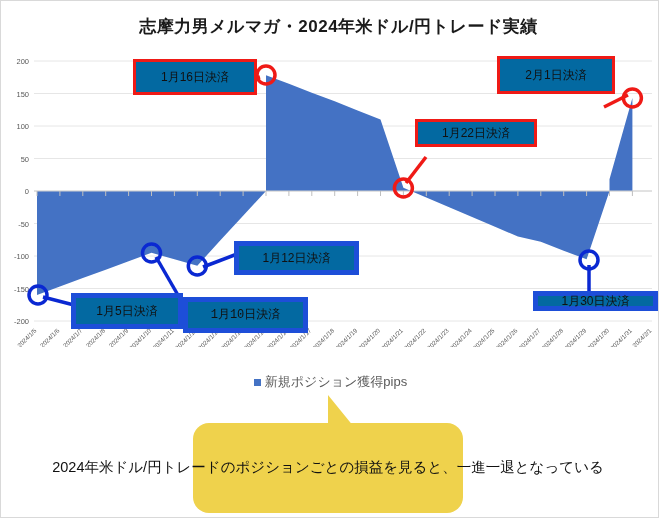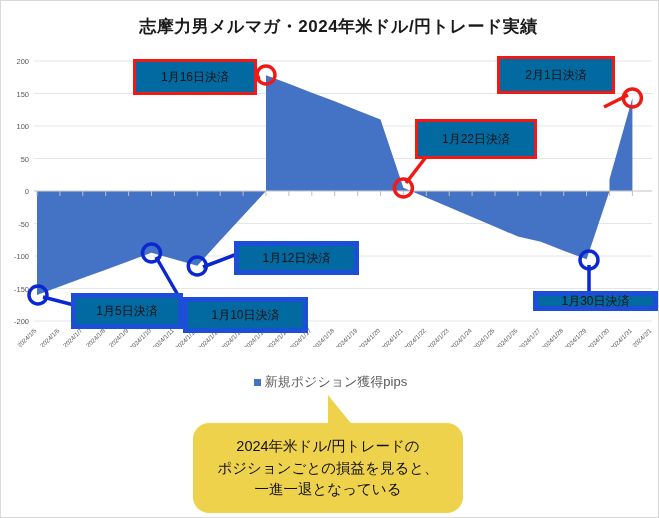--- a/index.html
+++ b/index.html
@@ -56,21 +56,21 @@
     font-size:12px;color:#111111;white-space:nowrap;
     box-sizing:border-box;
     line-height:1;
   }
   .callout.blue{border:5px solid #1d4ed8;}
   .callout.red{border:3px solid #ef1a16;}
   
   .bubble{
     position:absolute;left:192px;top:422px;width:270px;height:90px;
     background:#efd24c;border-radius:16px;
-    display:flex;flex-direction:column;align-items:center;justify-content:center;
+    display:flex;flex-direction:row;align-items:center;justify-content:center;
     box-sizing:border-box;padding:16px 8px;
   }
   .bubble .line{
     font-size:14.5px;color:#111111;line-height:1.45;white-space:nowrap;
   }
   .bubble-tail{
     position:absolute;left:327px;top:394px;
     width:0;height:0;
     border-left:0 solid transparent;
     border-right:26px solid transparent;
@@ -230,37 +230,37 @@
         <text class="xtick" transform="translate(651,284) rotate(-45)" text-anchor="end">2024/2/1</text>
       </g>
 
     </svg>
   </div>
 
   <div class="callout blue" style="left:70px;top:292px;width:112px;height:36px;">
     <span>1月5日決済</span>
   </div>
 
-  <div class="callout blue" style="left:182px;top:296px;width:125px;height:36px;">
+  <div class="callout blue" style="left:182px;top:296px;width:125px;height:36px;font-family:Liberation Mono, monospace;">
     <span>1月10日決済</span>
   </div>
 
   <div class="callout blue" style="left:233px;top:240px;width:125px;height:34px;">
     <span>1月12日決済</span>
   </div>
 
   <div class="callout blue" style="left:532px;top:290px;width:125px;height:20px;">
     <span>1月30日決済</span>
   </div>
 
   <div class="callout red" style="left:132px;top:58px;width:124px;height:36px;">
     <span>1月16日決済</span>
   </div>
 
-  <div class="callout red" style="left:414px;top:118px;width:122px;height:40px;">
+  <div class="callout red" style="left:414px;top:118px;width:122px;height:28px;">
     <span>1月22日決済</span>
   </div>
 
   <div class="callout red" style="left:496px;top:55px;width:118px;height:38px;">
     <span>2月1日決済</span>
   </div>
 
   <div class="legend">
     <span class="swatch"></span><span class="ltext">新規ポジション獲得pips</span>
   </div>

